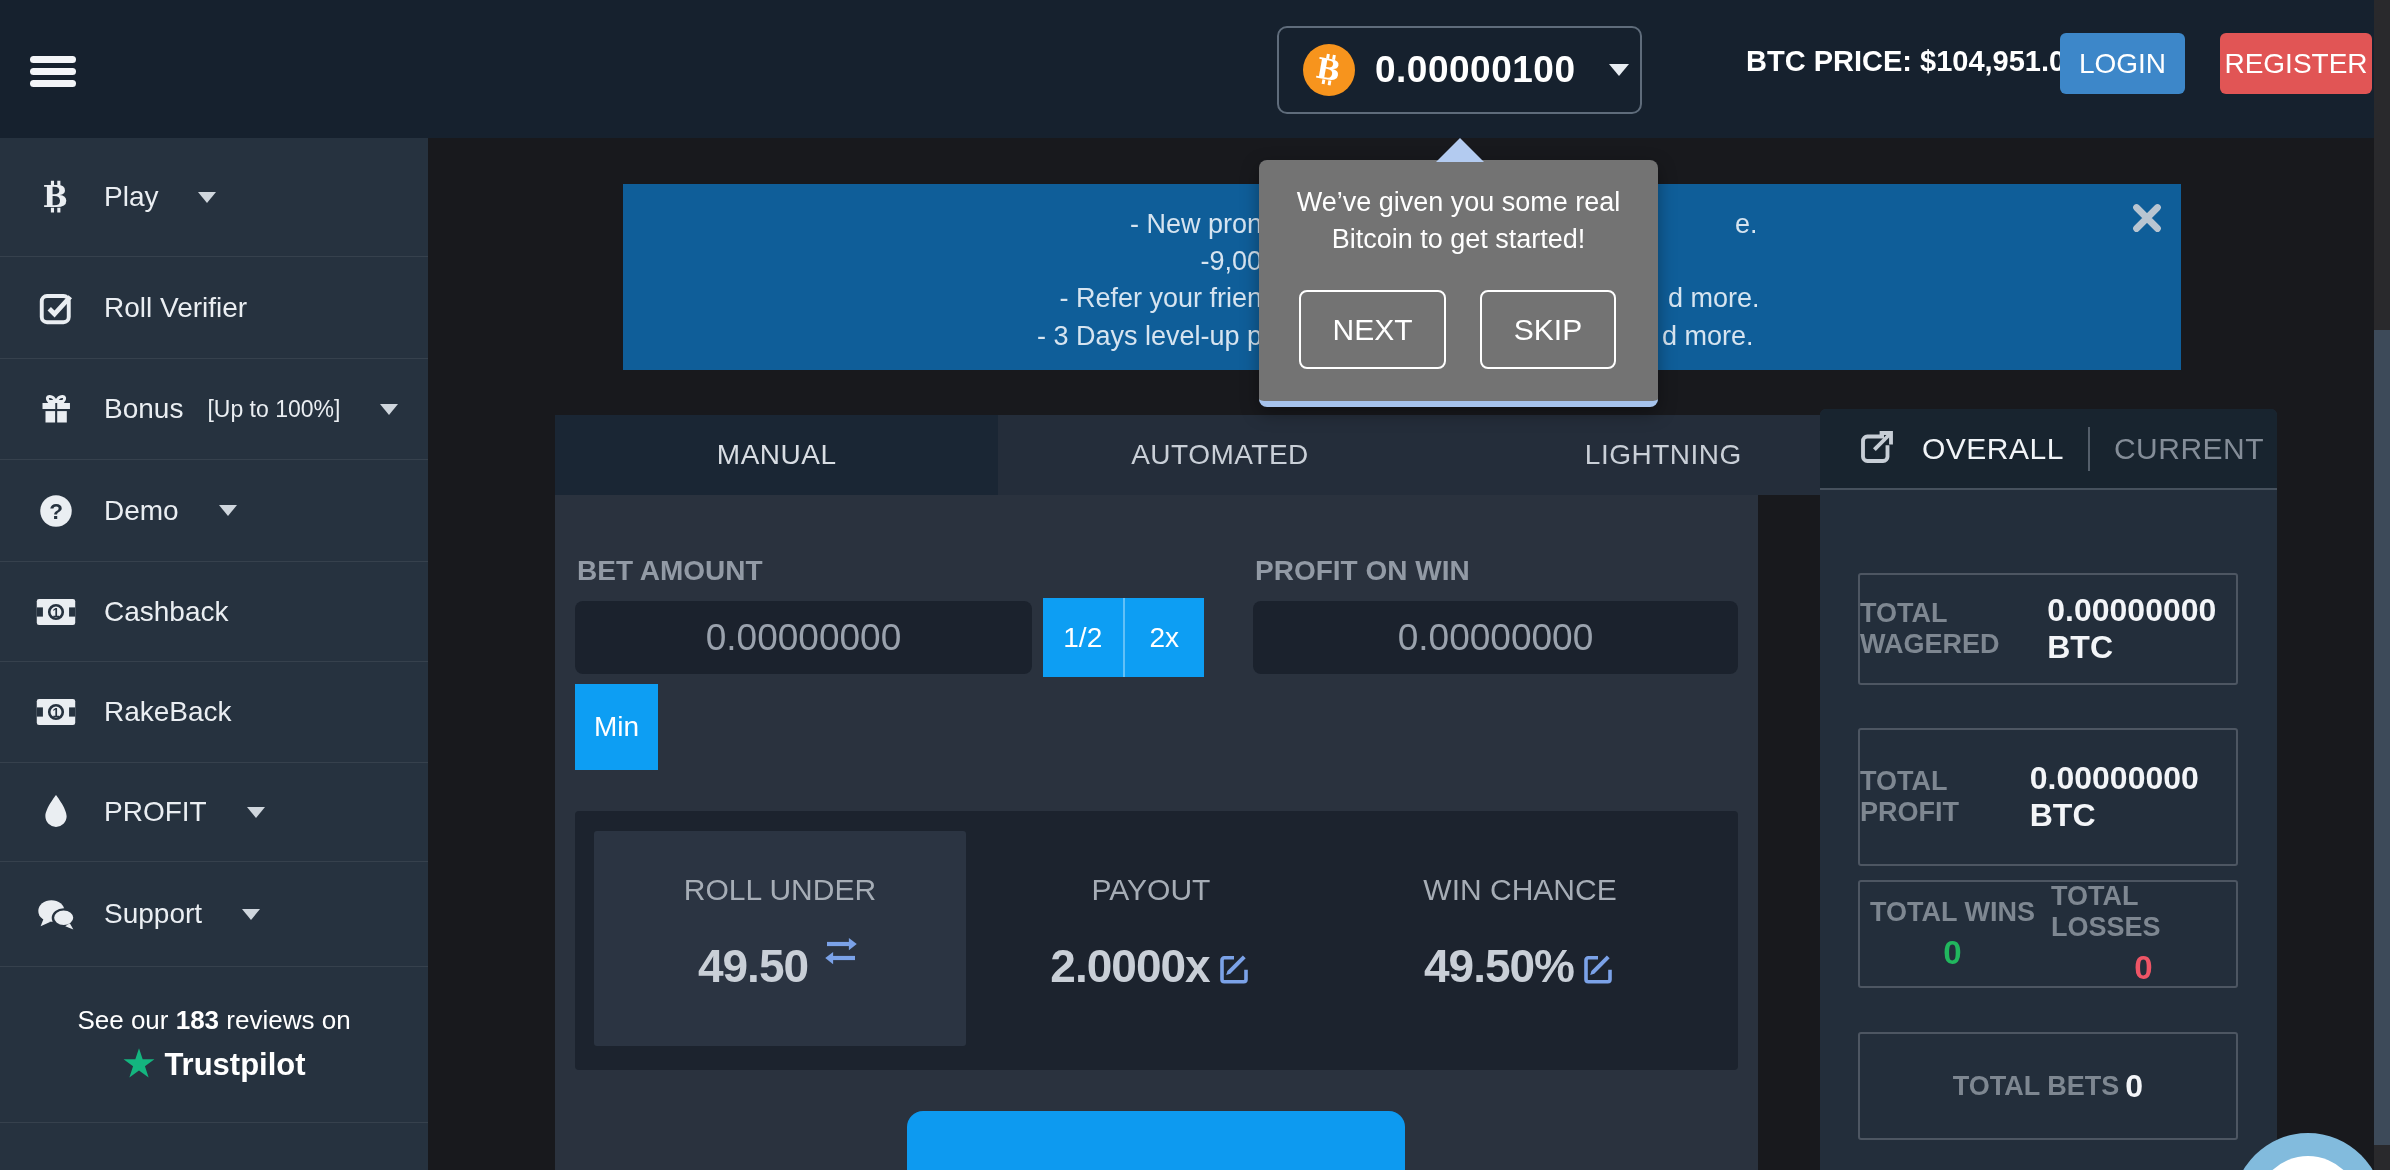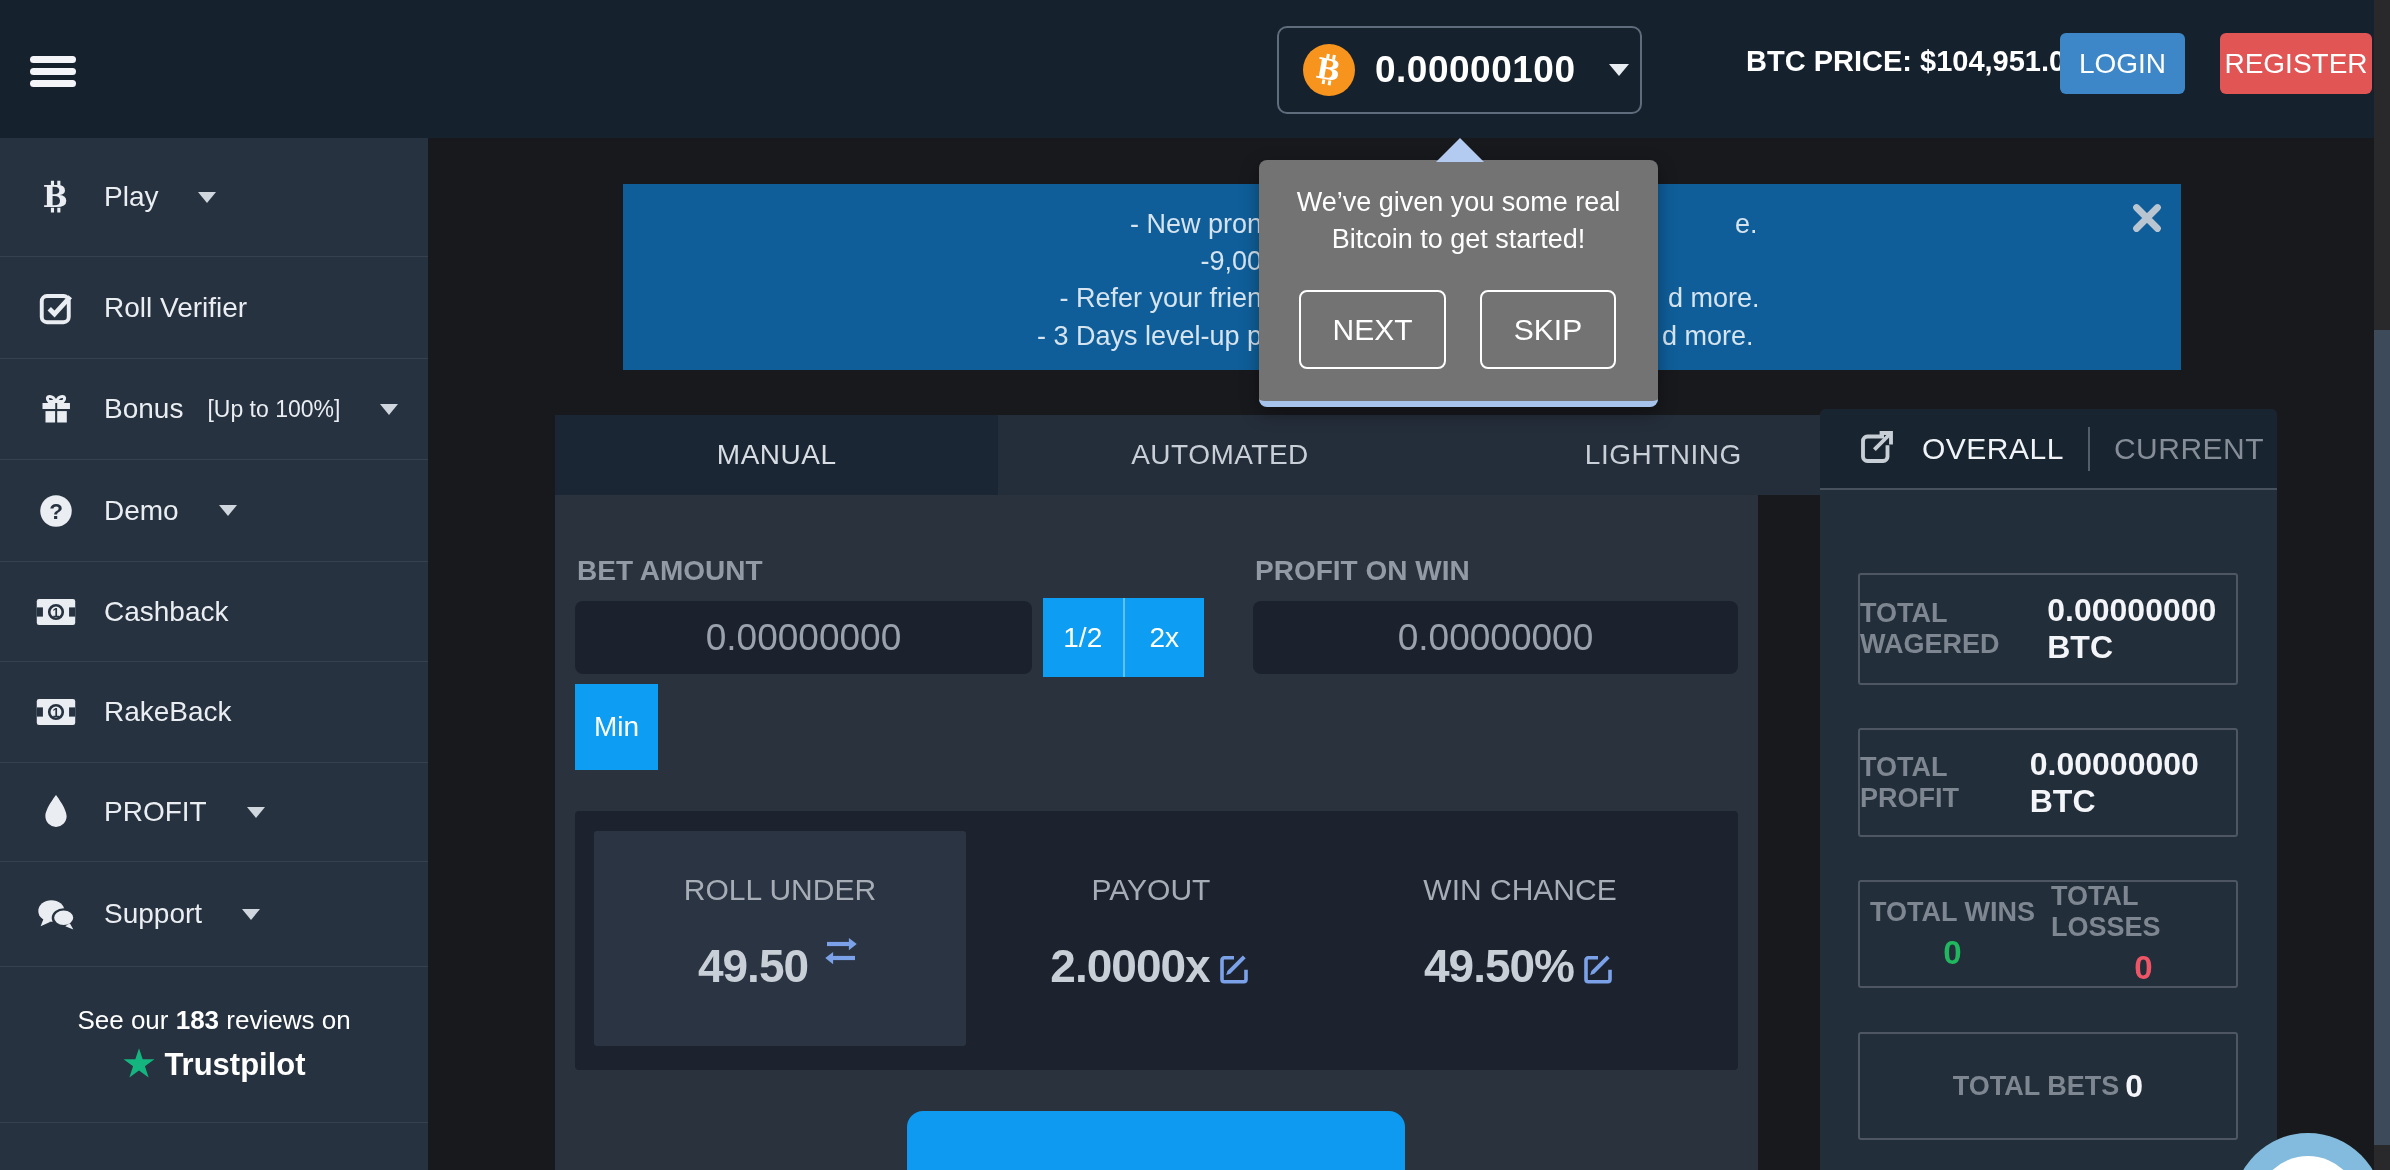--- a/index.html
+++ b/index.html
@@ -337,21 +337,21 @@
       <span class="stats-tab-on">OVERALL</span>
       <span class="stats-sep"></span>
       <span class="stats-tab-off">CURRENT</span>
     </div>
 
     <div class="stat-box" style="top:164px;height:112px;">
       <div class="stat-label">TOTAL WAGERED</div>
       <div class="stat-value">0.00000000 BTC</div>
     </div>
 
-    <div class="stat-box" style="top:319px;height:109px;">
+    <div class="stat-box" style="top:319px;height:138px;">
       <div class="stat-label">TOTAL PROFIT</div>
       <div class="stat-value">0.00000000 BTC</div>
     </div>
 
     <div class="stat-box" style="top:471px;height:108px;flex-direction:row;">
       <div class="wl-half">
         <div class="stat-label">TOTAL WINS</div>
         <div class="val-green">0</div>
       </div>
       <div class="wl-half">

